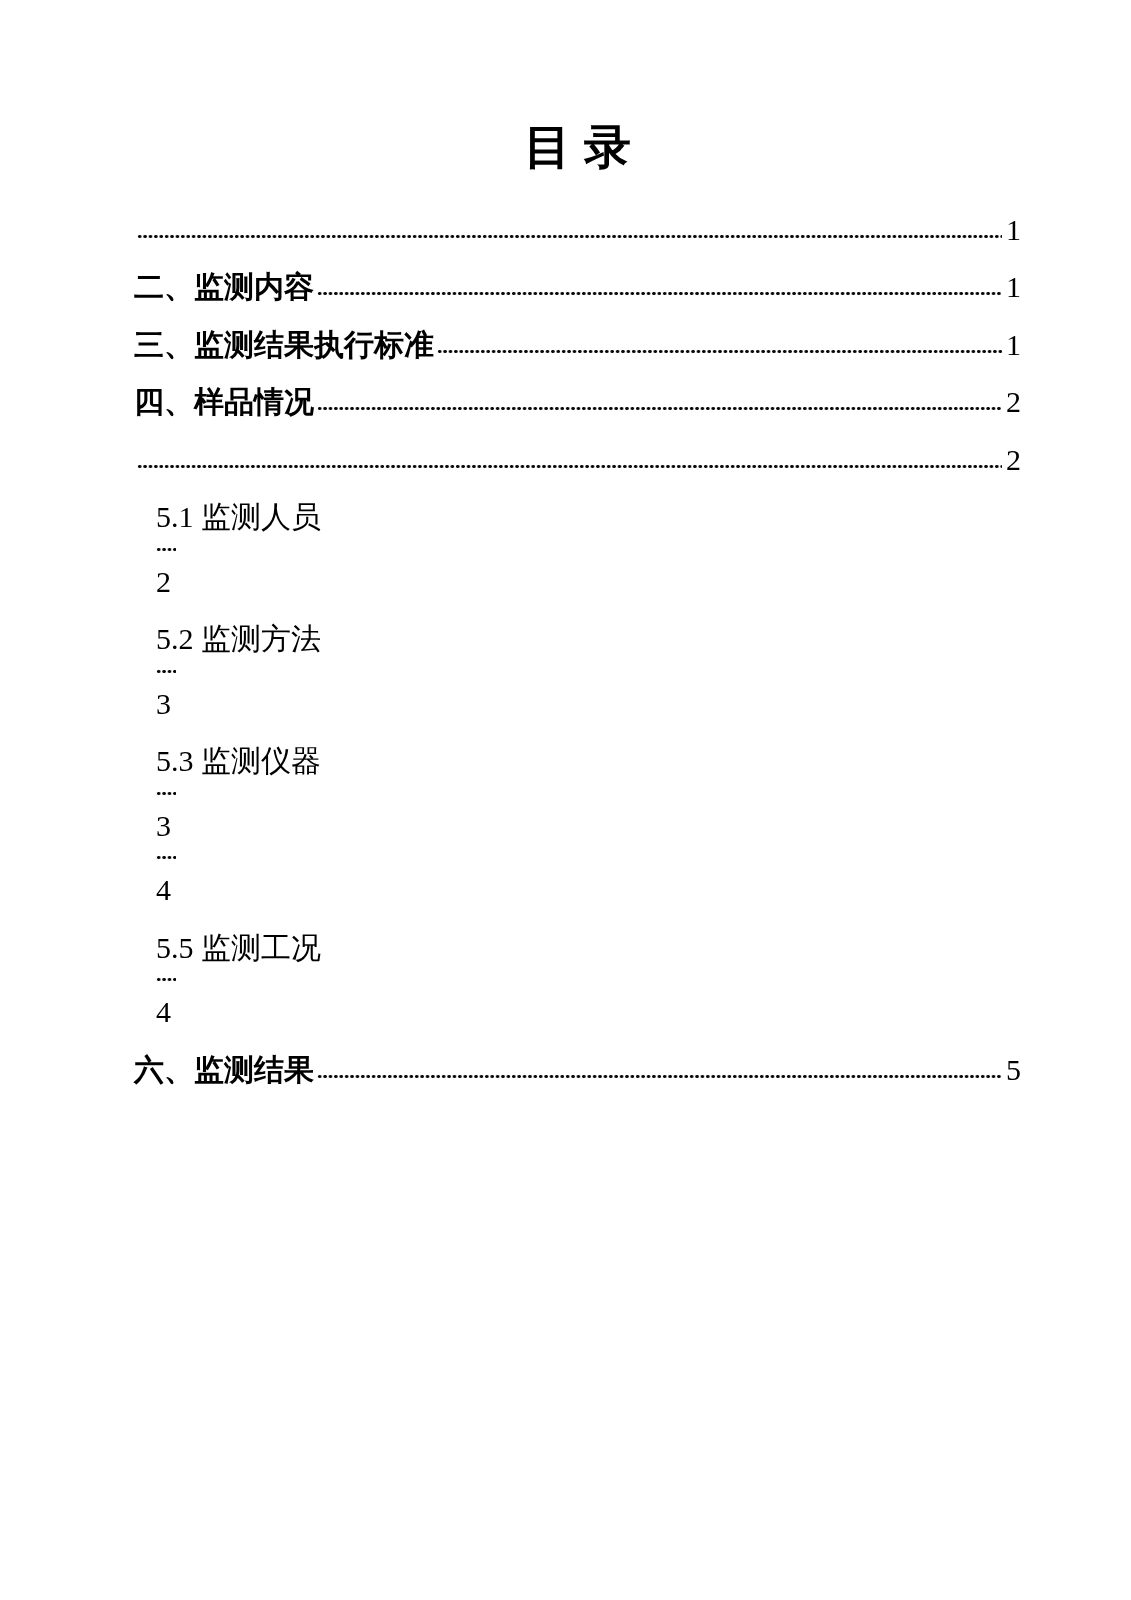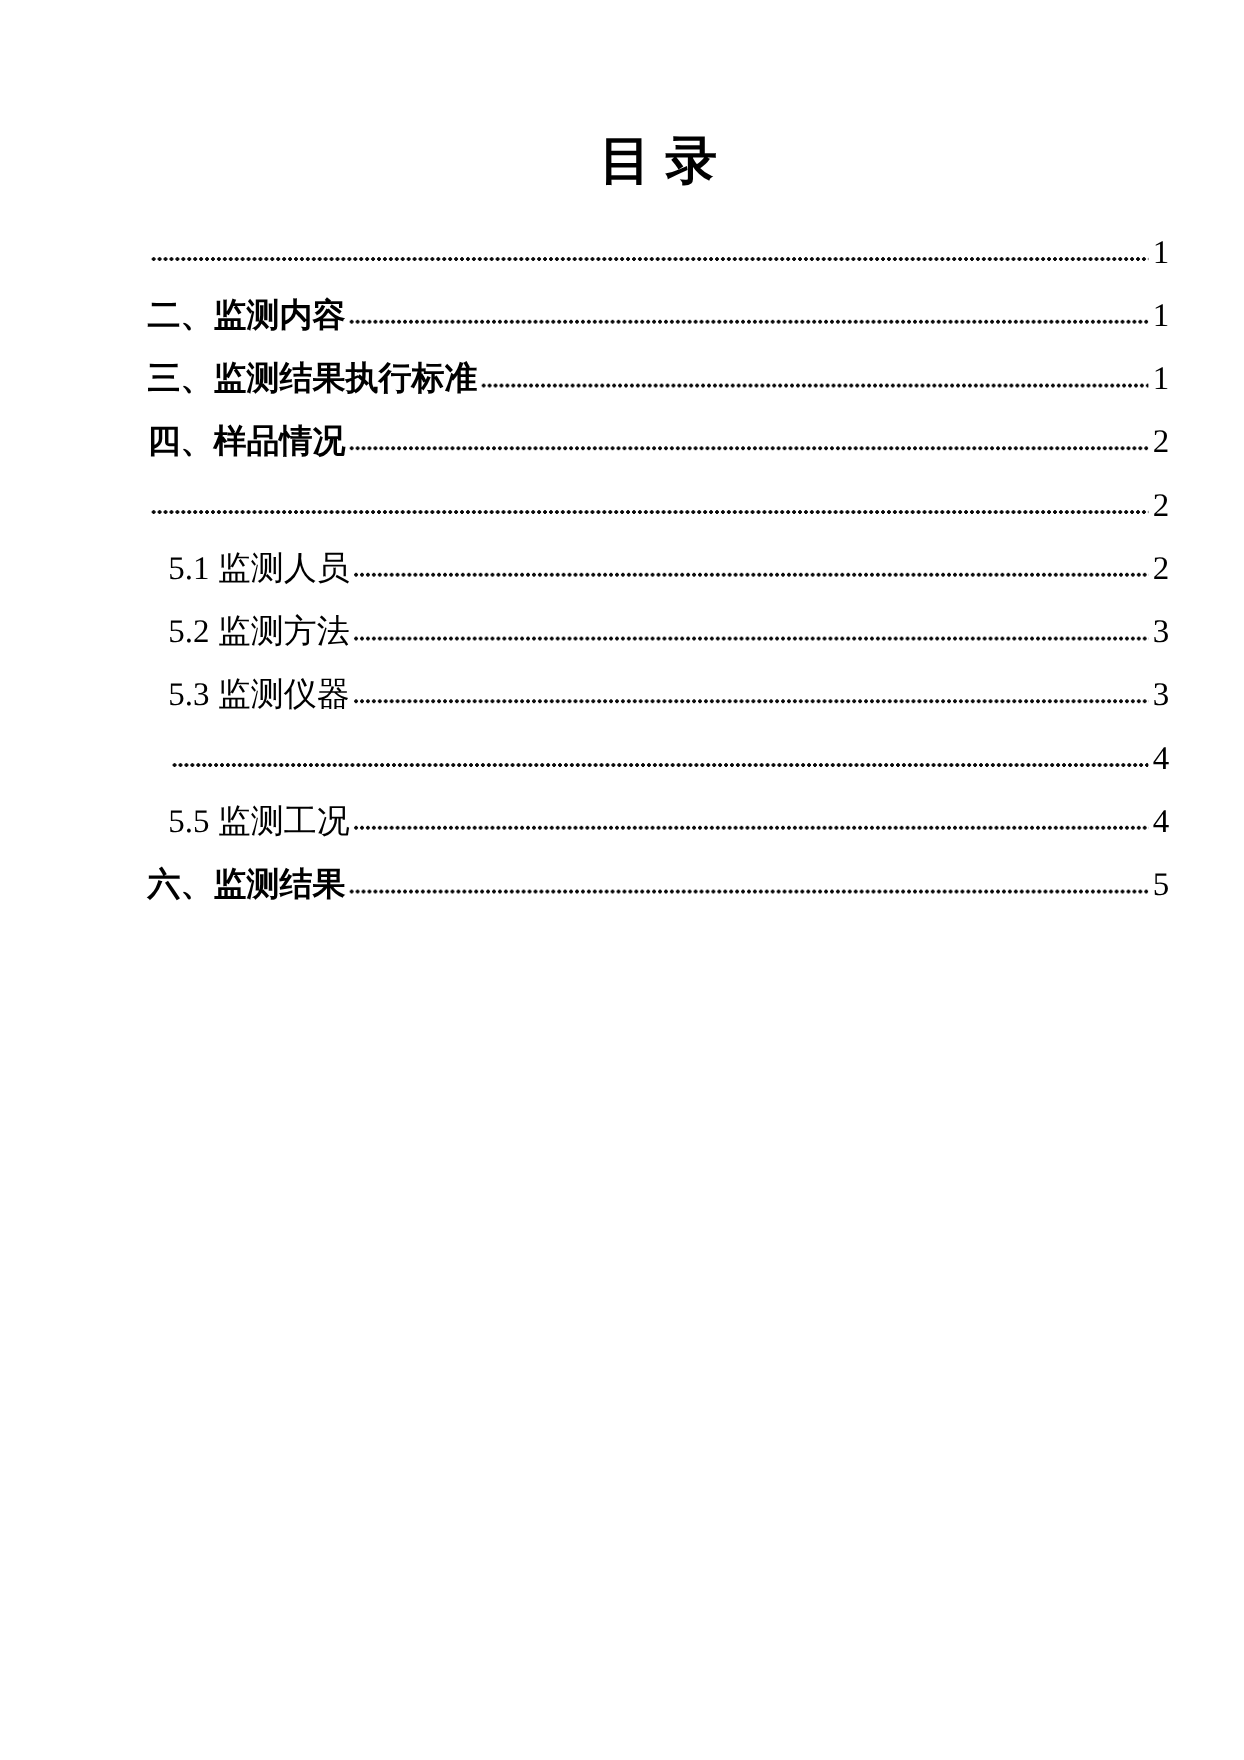--- a/index.html
+++ b/index.html
@@ -6,21 +6,21 @@
     margin: 0;
     padding: 0;
     background: #ffffff;
   }
   .page {
     position: relative;
     width: 1131px;
     height: 1600px;
     background: #ffffff;
     box-sizing: border-box;
-    padding: 118px 68px 0 134px;
+    padding: 118px 110px 0 134px;
     font-family: "Liberation Serif", "DejaVu Serif", serif;
     color: #000000;
     overflow: hidden;
   }
   .doc-title {
     margin: 0;
     text-align: center;
     font-size: 47px;
     line-height: 1.25;
     font-weight: 700;
@@ -36,20 +36,21 @@
     align-items: baseline;
     font-size: 30px;
     line-height: 57.5px;
     white-space: nowrap;
   }
   .toc-row.level-1 .toc-label {
     font-weight: 700;
   }
   .toc-row.level-2 {
     padding-left: 19px;
+    flex-direction: column;
   }
   .toc-label {
     flex: 0 0 auto;
   }
   .toc-leader {
     flex: 1 1 auto;
     min-width: 20px;
     height: 7px;
     margin: 0 4px 0 3px;
     background-image: radial-gradient(circle at 2.7px 3.5px, #0b0b0b 1.45px, transparent 1.9px);

